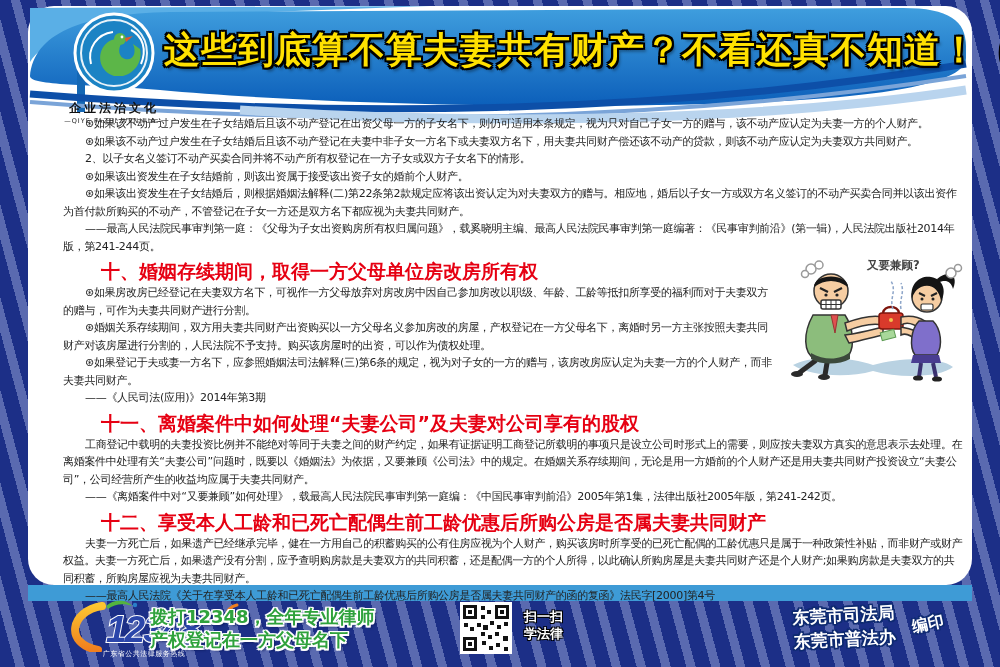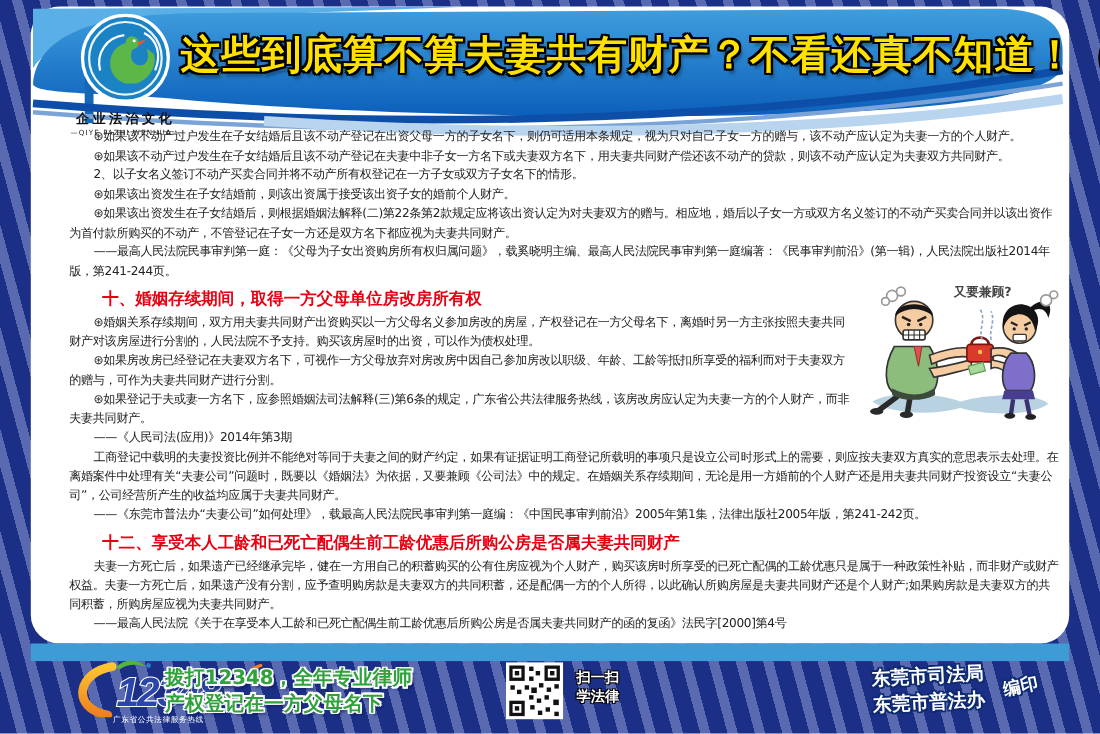--- a/index.html
+++ b/index.html
@@ -12,21 +12,21 @@
   .logo{position:absolute;left:54px;top:12px;width:120px;text-align:center;}
   .logo-name{font-size:12px;font-weight:bold;color:#111;letter-spacing:3px;margin-top:2px;white-space:nowrap;}
   .logo-sub{font-size:6.5px;color:#222;letter-spacing:1px;white-space:nowrap;}
   .title{position:absolute;left:164px;top:26px;width:830px;font-size:36px;font-weight:800;
     color:#ffe100;white-space:nowrap;letter-spacing:1px;
     text-shadow:-2px -2px 0 #000,2px -2px 0 #000,-2px 2px 0 #000,2px 2px 0 #000,
       -2px 0 0 #000,2px 0 0 #000,0 -2px 0 #000,0 2px 0 #000,3px 4px 3px rgba(0,0,0,.35);}
   .content{position:absolute;left:63px;top:115px;width:900px;color:#222;
     font-size:11px;line-height:17.5px;letter-spacing:-0.3px;}
   .p{margin:0;text-indent:2em;}
-  .sec{color:#e60012;font-size:15px;font-weight:bold;text-indent:2em;margin:6px 0 3px;line-height:20px;letter-spacing:0;}
+  .sec{color:#e60012;font-size:19px;font-weight:bold;text-indent:2em;margin:6px 0 3px;line-height:20px;letter-spacing:0;}
   .cartoon{float:right;width:182px;height:126px;margin:2px 0 2px 8px;position:relative;}
   .cartoon-caption{position:absolute;left:86px;top:0;font-size:11.5px;font-weight:bold;color:#444;letter-spacing:0;}
   .footer{position:absolute;left:0;top:598px;width:1000px;height:69px;}
   .f-logo{position:absolute;left:50px;top:2px;width:215px;}
   .f-logo-sub{font-size:7px;color:#fff;letter-spacing:.5px;text-align:center;width:160px;margin:-7px 0 0 14px;white-space:nowrap;}
   .f-slogan{position:absolute;left:150px;top:7px;font-size:18px;font-weight:800;color:#2fa23c;line-height:23px;white-space:nowrap;
     text-shadow:-1.5px -1.5px 0 #fff,1.5px -1.5px 0 #fff,-1.5px 1.5px 0 #fff,1.5px 1.5px 0 #fff,
       -1.5px 0 0 #fff,1.5px 0 0 #fff,0 -1.5px 0 #fff,0 1.5px 0 #fff,3px 3px 2px rgba(10,20,80,.55);}
   .f-qr{position:absolute;left:460px;top:4px;width:52px;height:52px;}
   .f-qrlabel{position:absolute;left:524px;top:10px;font-size:13px;font-weight:bold;color:#fff;line-height:17px;
@@ -134,27 +134,28 @@
         <rect x="140" y="47" width="12" height="6" rx="1.5" fill="#fff" stroke="#333" stroke-width="1.2"></rect>
         <g fill="#fff" stroke="#999" stroke-width="1.5">
           <circle cx="170" cy="16" r="5"></circle>
             <circle cx="177" cy="11" r="3.5"></circle>
         </g>
       </svg>
       <span class="cartoon-caption">又要兼顾?</span>
     </div>
 
     <h3 class="sec">十、婚姻存续期间，取得一方父母单位房改房所有权</h3>
+    <p class="p">⊛如果房改房已经登记在夫妻双方名下，可视作一方父母放弃对房改房中因自己参加房改以职级、年龄、工龄等抵扣所享受的福利而对于夫妻双方的赠与，可作为夫妻共同财产进行分割。</p>
     <p class="p">⊛婚姻关系存续期间，双方用夫妻共同财产出资购买以一方父母名义参加房改的房屋，产权登记在一方父母名下，离婚时另一方主张按照夫妻共同财产对该房屋进行分割的，人民法院不予支持。购买该房屋时的出资，可以作为债权处理。</p>
-    <p class="p">⊛如果房改房已经登记在夫妻双方名下，可视作一方父母放弃对房改房中因自己参加房改以职级、年龄、工龄等抵扣所享受的福利而对于夫妻双方的赠与，可作为夫妻共同财产进行分割。</p>
-    <p class="p">⊛如果登记于夫或妻一方名下，应参照婚姻法司法解释(三)第6条的规定，广东省公共法律服务热线，该房改房应认定为夫妻一方的个人财产，而非夫妻共同财产。</p>
+    <p class="p">⊛如果登记于夫或妻一方名下，应参照婚姻法司法解释(三)第6条的规定，视为对子女的一方的赠与，该房改房应认定为夫妻一方的个人财产，而非夫妻共同财产。</p>
     <p class="p">——《人民司法(应用)》2014年第3期</p>
 
+    <h3 class="sec">十一、离婚案件中如何处理“夫妻公司”及夫妻对公司享有的股权</h3>
     <p class="p">工商登记中载明的夫妻投资比例并不能绝对等同于夫妻之间的财产约定，如果有证据证明工商登记所载明的事项只是设立公司时形式上的需要，则应按夫妻双方真实的意思表示去处理。在离婚案件中处理有关“夫妻公司”问题时，既要以《婚姻法》为依据，又要兼顾《公司法》中的规定。在婚姻关系存续期间，无论是用一方婚前的个人财产还是用夫妻共同财产投资设立“夫妻公司”，公司经营所产生的收益均应属于夫妻共同财产。</p>
-    <p class="p">——《东莞市普法办“夫妻公司”如何处理》，载最高人民法院民事审判第一庭编：《中国民事审判前沿》2005年第1集，法律出版社2005年版，第241-242页。</p>
+    <p class="p">——《离婚案件中对“又要兼顾”如何处理》，载最高人民法院民事审判第一庭编：《中国民事审判前沿》2005年第1集，法律出版社2005年版，第241-242页。</p>
 
     <h3 class="sec">十二、享受本人工龄和已死亡配偶生前工龄优惠后所购公房是否属夫妻共同财产</h3>
     <p class="p">夫妻一方死亡后，如果遗产已经继承完毕，健在一方用自己的积蓄购买的公有住房应视为个人财产，购买该房时所享受的已死亡配偶的工龄优惠只是属于一种政策性补贴，而非财产或财产权益。夫妻一方死亡后，如果遗产没有分割，应予查明购房款是夫妻双方的共同积蓄，还是配偶一方的个人所得，以此确认所购房屋是夫妻共同财产还是个人财产;如果购房款是夫妻双方的共同积蓄，所购房屋应视为夫妻共同财产。</p>
     <p class="p">——最高人民法院《关于在享受本人工龄和已死亡配偶生前工龄优惠后所购公房是否属夫妻共同财产的函的复函》法民字[2000]第4号</p>
   </div>
 
   <div class="footer">
     <div class="f-logo">
       <svg width="200" height="52" viewBox="0 0 200 52">
         <defs>

